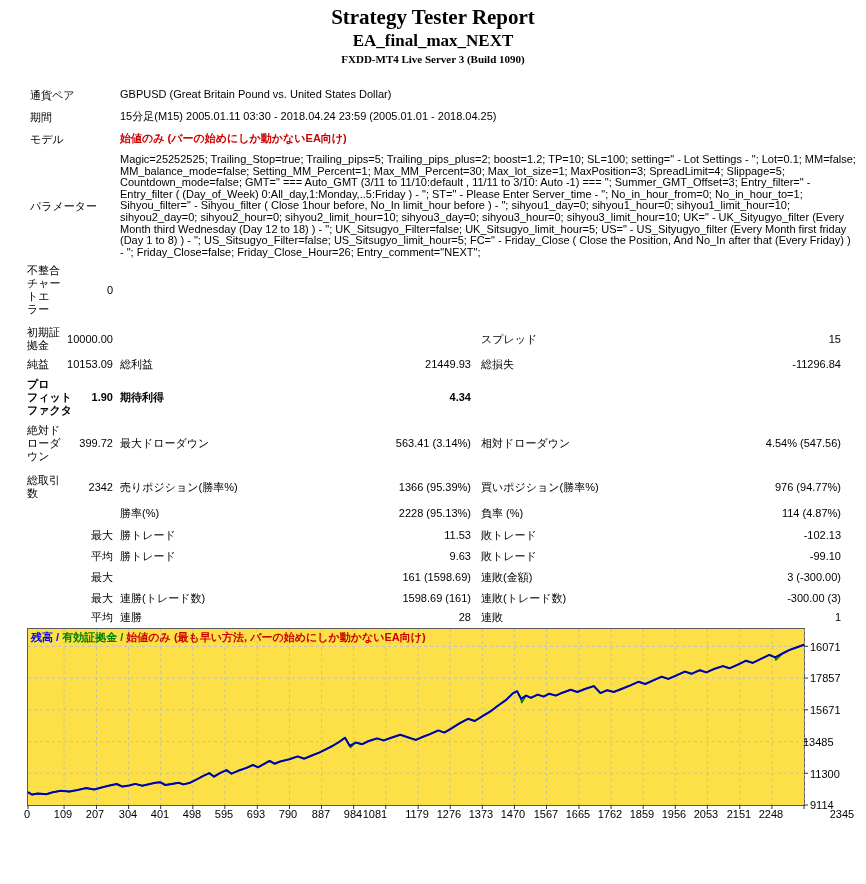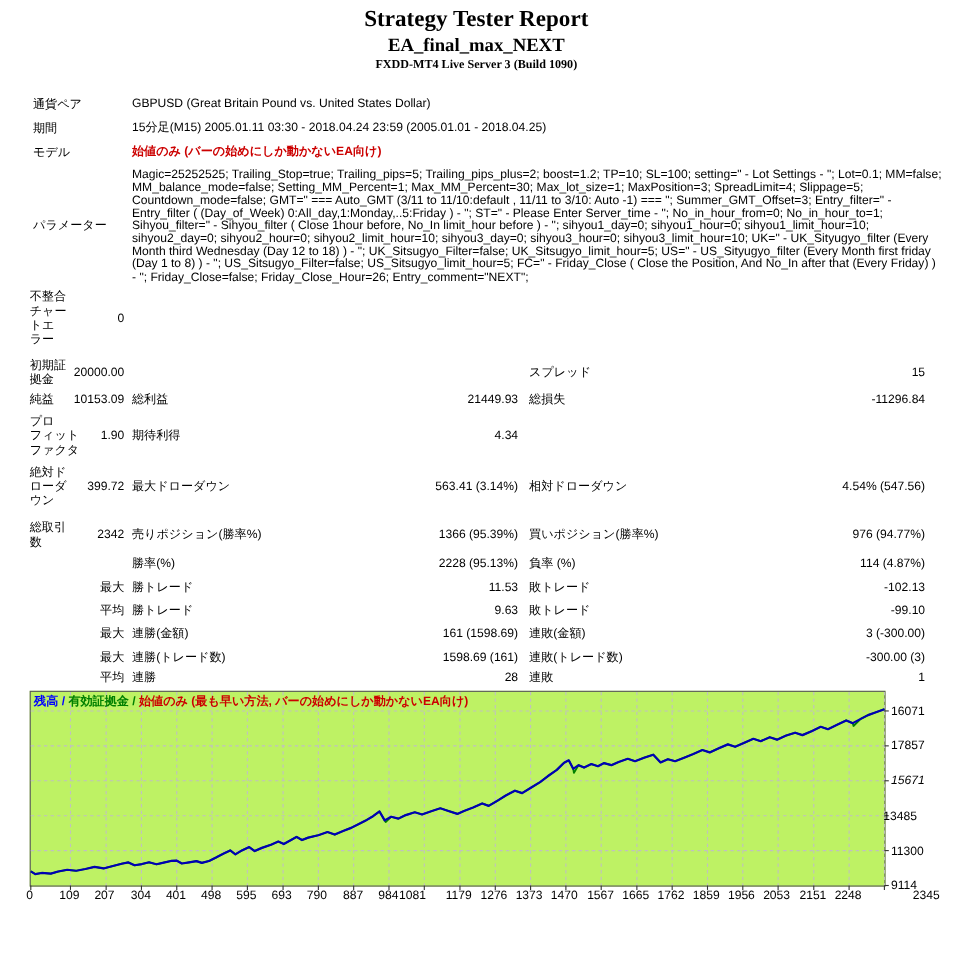--- a/index.html
+++ b/index.html
@@ -28,31 +28,31 @@
   .c1{left:27px;width:58px;white-space:pre-line;}
   .c2{left:30px;width:83px;text-align:right;}
   .c3{left:120px;width:300px;}
   .c4{left:290px;width:181px;text-align:right;}
   .c5{left:481px;width:175px;}
   .c6{left:660px;width:181px;text-align:right;}
   .r-bars{height:36px;margin-top:22px;}
   .r-mismatch{height:64px;}
   .r-initial{height:30px;margin-top:2px;}
   .r-net{height:20px;}
-  .r-pf{height:46px;}
+  .r-pf{height:46px;font-weight:bold;}
   .r-absdd{height:46px;}
   .r-trades{height:30px;margin-top:6px;}
   .r-winrate{height:22px;}
   .r-maxwin,.r-avgwin,.r-maxconsec,.r-maxconsec2{height:21px;}
   .r-avgconsec{height:18px;}
 
   
   .chart-area{position:relative;margin-left:27px;margin-top:2px;width:830px;height:192px;}
   .chart-box{position:relative;width:776px;height:176px;border:1px solid #5a5a5a;
-             background:#bef264;overflow:visible;}
+             background:#fde047;overflow:visible;}
   .chart-box svg{position:absolute;left:0;top:0;overflow:visible;}
   .legend{position:absolute;left:3px;top:1px;font-size:11px;font-weight:bold;
           white-space:nowrap;z-index:3;}
   .ylabel{position:absolute;font-size:11px;line-height:12px;white-space:nowrap;}
   .xlabels{position:absolute;left:0;top:180px;width:776px;height:14px;}
   .xlabel{position:absolute;width:44px;margin-left:-22px;text-align:center;
           font-size:11px;line-height:13px;}
 </style>
 </head>
 <body>
@@ -88,21 +88,21 @@
       <div class="srow r-mismatch">
         <span class="cell c1">不整合
 チャー
 トエ
 ラー</span>
         <span class="cell c2">0</span>
       </div>
       <div class="srow r-initial">
         <span class="cell c1">初期証
 拠金</span>
-        <span class="cell c2">20000.00</span>
+        <span class="cell c2">10000.00</span>
         <span class="cell c5">スプレッド</span>
         <span class="cell c6">15</span>
       </div>
       <div class="srow r-net">
         <span class="cell c1">純益</span>
         <span class="cell c2">10153.09</span>
         <span class="cell c3">総利益</span>
         <span class="cell c4">21449.93</span>
         <span class="cell c5">総損失</span>
         <span class="cell c6">-11296.84</span>
@@ -149,21 +149,20 @@
       </div>
       <div class="srow r-avgwin">
         <span class="cell c2">平均</span>
         <span class="cell c3">勝トレード</span>
         <span class="cell c4">9.63</span>
         <span class="cell c5">敗トレード</span>
         <span class="cell c6">-99.10</span>
       </div>
       <div class="srow r-maxconsec">
         <span class="cell c2">最大</span>
-        <span class="cell c3">連勝(金額)</span>
         <span class="cell c4">161 (1598.69)</span>
         <span class="cell c5">連敗(金額)</span>
         <span class="cell c6">3 (-300.00)</span>
       </div>
       <div class="srow r-maxconsec2">
         <span class="cell c2">最大</span>
         <span class="cell c3">連勝(トレード数)</span>
         <span class="cell c4">1598.69 (161)</span>
         <span class="cell c5">連敗(トレード数)</span>
         <span class="cell c6">-300.00 (3)</span>
@@ -241,21 +240,21 @@
           <line x1="711.802132196162" y1="176" x2="711.802132196162" y2="180" stroke="#333" stroke-width="1"></line>
           <line x1="743.9010660980811" y1="176" x2="743.9010660980811" y2="180" stroke="#333" stroke-width="1"></line>
           <line x1="776" y1="176" x2="776" y2="180" stroke="#333" stroke-width="1"></line>
           <polyline points="0.0,163.1 4.0,165.6 9.9,164.6 18.2,165.2 24.8,163.3 33.1,161.7 41.4,162.6 49.6,161.0 57.9,159.1 66.2,160.5 74.5,158.3 82.7,156.2 88.7,155.0 94.3,157.6 100.9,156.5 107.5,154.9 114.2,156.7 120.8,155.2 127.4,153.7 132.4,153.3 137.3,156.0 143.9,154.9 150.6,153.8 155.5,155.4 162.1,153.7 168.8,150.4 175.4,146.9 181.3,144.1 186.0,147.7 191.9,144.1 198.6,141.1 203.5,144.7 210.1,141.8 218.4,138.9 225.0,136.0 230.0,138.3 236.6,134.7 241.6,131.8 246.5,134.7 252.2,132.5 261.4,130.3 269.7,127.4 276.3,129.7 283.9,126.5 291.2,123.6 297.8,120.3 304.4,117.0 311.1,113.0 317.0,108.7 321.7,116.8 322.6,118.4 327.6,113.5 334.2,115.2 340.8,112.0 349.1,109.4 355.7,111.4 364.0,108.5 372.3,105.8 378.9,108.0 387.8,110.9 393.8,108.3 402.1,105.1 410.3,101.4 416.3,103.6 423.6,99.3 431.8,94.2 440.1,89.8 446.7,92.0 455.0,86.9 463.3,81.8 469.9,76.7 478.2,70.9 484.8,64.4 489.1,62.2 493.1,69.9 493.7,73.7 498.0,66.6 503.0,68.8 509.6,65.6 515.6,67.6 521.2,64.7 527.8,66.6 534.4,63.7 542.7,60.8 549.3,63.0 557.6,59.8 565.9,57.1 572.5,64.1 579.1,61.2 585.7,63.0 594.0,59.8 602.3,56.4 610.5,52.8 617.2,55.0 625.4,51.3 633.7,47.7 640.3,49.9 648.6,46.3 656.9,42.6 663.5,44.8 671.8,41.2 678.4,43.4 686.7,39.7 694.9,37.1 701.5,39.3 709.8,35.7 718.1,31.7 724.7,33.9 733.0,29.9 741.3,25.9 747.2,28.4 747.9,31.0 754.5,24.5 761.1,21.1 767.7,18.7 776.0,15.7" fill="none" stroke="#008000" stroke-width="1.6" stroke-linejoin="round"></polyline>
           <polyline points="0.0,163.1 4.0,165.6 9.9,164.6 18.2,165.2 24.8,163.3 33.1,161.7 41.4,162.6 49.6,161.0 57.9,159.1 66.2,160.5 74.5,158.3 82.7,156.2 88.7,155.0 94.3,157.6 100.9,156.5 107.5,154.9 114.2,156.7 120.8,155.2 127.4,153.7 132.4,153.3 137.3,156.0 143.9,154.9 150.6,153.8 155.5,155.4 162.1,153.7 168.8,150.4 175.4,146.9 181.3,144.1 186.0,147.7 191.9,144.1 198.6,141.1 203.5,144.7 210.1,141.8 218.4,138.9 225.0,136.0 230.0,138.3 236.6,134.7 241.6,131.8 246.5,134.7 252.2,132.5 261.4,130.3 269.7,127.4 276.3,129.7 283.9,126.5 291.2,123.6 297.8,120.3 304.4,117.0 311.1,113.0 317.0,108.7 321.7,116.8 327.6,113.5 334.2,115.2 340.8,112.0 349.1,109.4 355.7,111.4 364.0,108.5 372.3,105.8 378.9,108.0 387.8,110.9 393.8,108.3 402.1,105.1 410.3,101.4 416.3,103.6 423.6,99.3 431.8,94.2 440.1,89.8 446.7,92.0 455.0,86.9 463.3,81.8 469.9,76.7 478.2,70.9 484.8,64.4 489.1,62.2 493.1,69.9 498.0,66.6 503.0,68.8 509.6,65.6 515.6,67.6 521.2,64.7 527.8,66.6 534.4,63.7 542.7,60.8 549.3,63.0 557.6,59.8 565.9,57.1 572.5,64.1 579.1,61.2 585.7,63.0 594.0,59.8 602.3,56.4 610.5,52.8 617.2,55.0 625.4,51.3 633.7,47.7 640.3,49.9 648.6,46.3 656.9,42.6 663.5,44.8 671.8,41.2 678.4,43.4 686.7,39.7 694.9,37.1 701.5,39.3 709.8,35.7 718.1,31.7 724.7,33.9 733.0,29.9 741.3,25.9 747.2,28.4 754.5,24.5 761.1,21.1 767.7,18.7 776.0,15.7" fill="none" stroke="#0000b4" stroke-width="2" stroke-linejoin="round"></polyline>
         </svg>
     </div>
     <div id="ylabels">
         <span class="ylabel" style="left: 783px; top: 12.3212px;">16071</span>
         <span class="ylabel" style="left: 783px; top: 44.0599px;">17857</span>
-        <span class="ylabel" style="left: 783px; top: 75.7985px; font-style: italic;">15671</span>
+        <span class="ylabel" style="left: 783px; top: 75.7985px;">15671</span>
         <span class="ylabel" style="left: 776px; top: 107.537px;">13485</span>
         <span class="ylabel" style="left: 783px; top: 139.261px;">11300</span>
         <span class="ylabel" style="left: 783px; top: 171px;">9114</span>
       </div>
     <div class="xlabels" id="xlabels">
         <span class="xlabel" style="left: 0px;">0</span>
         <span class="xlabel" style="left: 36px;">109</span>
         <span class="xlabel" style="left: 68px;">207</span>
         <span class="xlabel" style="left: 101px;">304</span>
         <span class="xlabel" style="left: 133px;">401</span>

